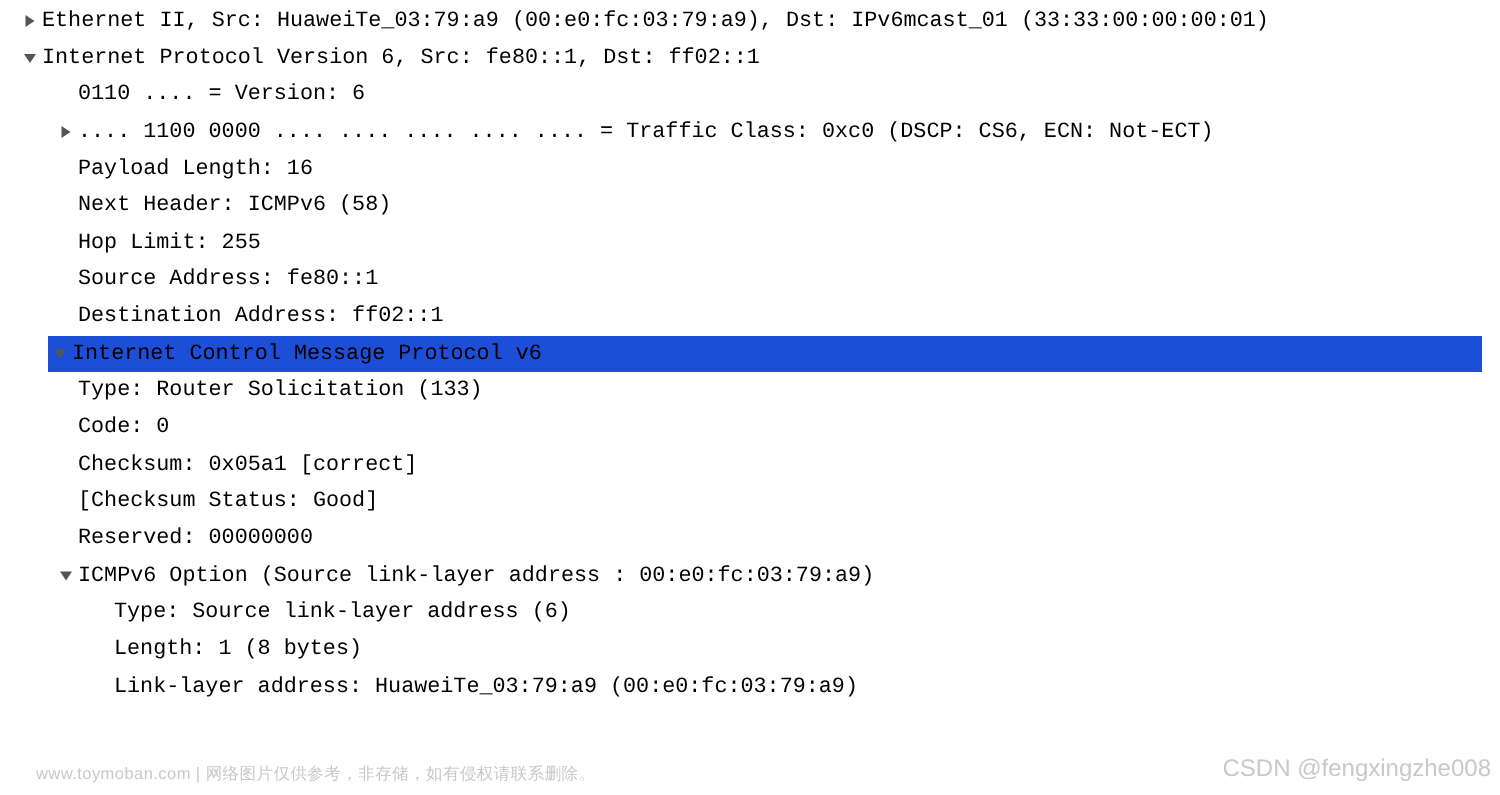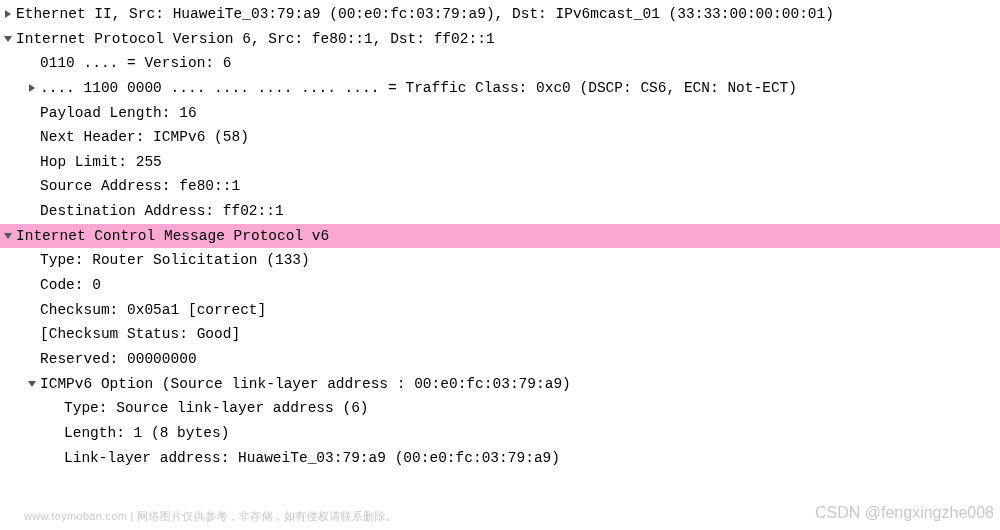--- a/index.html
+++ b/index.html
@@ -12,21 +12,21 @@
       font-size: 14.5px;
       background: #ffffff;
       color: #000000;
       line-height: 1.7;
       width: 1000px;
       height: 530px;
       overflow: hidden;
       position: relative;
     }
     .tree {
-      padding: 2px 0;
+      padding: 2px 12px;
     }
     .row {
       display: flex;
       align-items: center;
       white-space: nowrap;
     }
     .toggle {
       width: 16px;
       display: inline-flex;
       justify-content: center;
@@ -35,21 +35,22 @@
       cursor: pointer;
     }
     .toggle svg {
       width: 10px;
       height: 10px;
     }
     .indent-0 { padding-left: 0px; }
     .indent-1 { padding-left: 24px; }
     .indent-2 { padding-left: 48px; }
     .selected {
-      background: #f9a8d4;
+      background: #1d4ed8;
+      margin-left: 20px;
     }
     .watermark-left {
       position: absolute;
       bottom: 4px;
       left: 24px;
       font-family: Arial, sans-serif;
       font-size: 11px;
       color: #c9c9c9;
       letter-spacing: 0.3px;
     }

